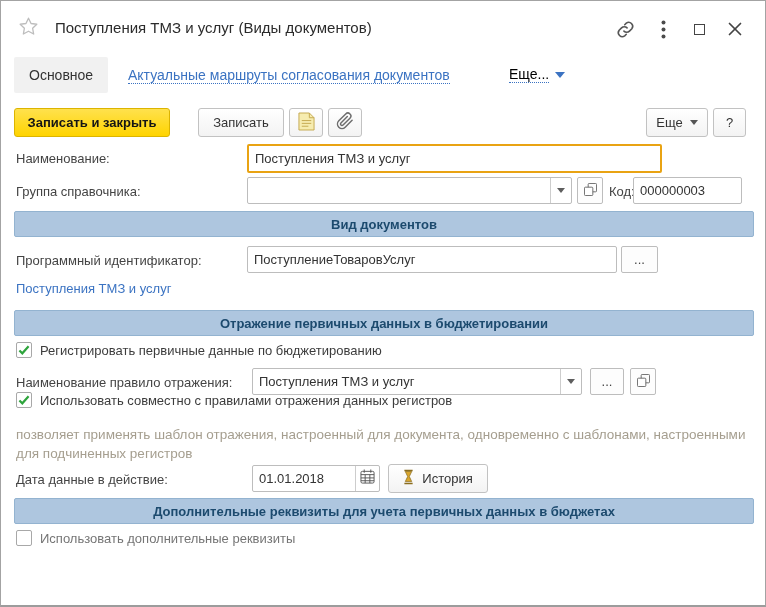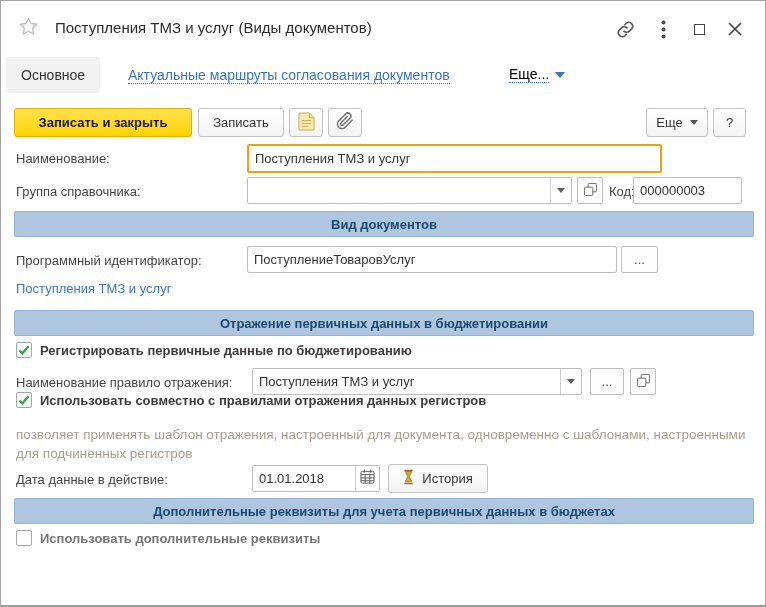--- a/index.html
+++ b/index.html
@@ -35,21 +35,21 @@
   .dd{width:21px;border-left:1px solid #cdcdcd;display:flex;align-items:center;justify-content:center;cursor:pointer;}
   .tri-gray{width:0;height:0;border-left:4px solid transparent;border-right:4px solid transparent;border-top:5px solid #5e5e5e;}
   .sidebtn{position:absolute;height:27px;border:1px solid #bdbdbd;border-radius:2px;background:#fdfdfd;display:flex;align-items:center;justify-content:center;font-size:13px;color:#444;cursor:pointer;}
   .sect{position:absolute;left:13px;width:740px;height:26px;background:#aec6df;border:1px solid #93b3d0;border-radius:2px;
         display:flex;align-items:center;justify-content:center;font-size:13px;font-weight:bold;color:#1c4a6e;}
   .formlink{position:absolute;font-size:13px;color:#3b73c2;cursor:pointer;white-space:nowrap;}
   .cbrow{position:absolute;display:flex;align-items:center;gap:8px;cursor:pointer;}
   .cb{width:16px;height:16px;border:1px solid #a8a8a8;border-radius:2px;background:#fff;display:flex;align-items:center;justify-content:center;}
   .cb svg{display:none;}
   .cb.checked svg{display:block;}
-  .cb-label{font-size:13px;color:#3c3c3c;font-weight:bold;}
+  .cb-label{font-size:13px;color:#3c3c3c;}
   .cb-label.muted{color:#757575;}
   .hint{position:absolute;left:15px;top:424px;width:742px;font-size:13.5px;line-height:19px;color:#a59e8f;}
 </style>
 </head>
 <body>
 
 <div class="window">
 
   <span class="star">
     <svg width="21" height="21" viewBox="0 0 24 24" fill="none" stroke="#bdbdbd" stroke-width="1.5" stroke-linejoin="round">
@@ -74,30 +74,30 @@
   <span class="wicon" style="left:686px;">
       <span class="maxbox"></span>
     </span>
   <span class="wicon" style="left:722px;">
     <svg width="14" height="14" viewBox="0 0 14 14" stroke="#444" stroke-width="1.7" stroke-linecap="round">
       <line x1="1.5" y1="1.5" x2="12.5" y2="12.5"></line>
         <line x1="12.5" y1="1.5" x2="1.5" y2="12.5"></line>
     </svg>
   </span>
 
-  <div class="tab active" style="left:5px;top:56px;">
+  <div class="tab active" style="left:13px;top:56px;">
     <span>Основное</span>
   </div>
   <span class="navlink" style="left:127px;top:66px;">Актуальные маршруты согласования документов</span>
   <span class="navmore" style="left:508px;top:65px;">
     <span class="lbl">Еще...</span>
     <span class="tri-blue"></span>
   </span>
 
-  <button class="btn primary" style="left:13px;top:107px;width:178px;">
+  <button class="btn primary" style="left:13px;top:107px;width:156px;">
     <span>Записать и закрыть</span>
   </button>
   <button class="btn" style="left:197px;top:107px;width:86px;">
     <span>Записать</span>
   </button>
   <button class="btn iconbtn" style="left:288px;top:107px;">
     <span>
       <svg width="17" height="19" viewBox="0 0 18 20">
         <path d="M1 1 h11 l5 5 v13 h-16 z" fill="#f6ecb0" stroke="#c3a84e"></path>
         <path d="M12 1 v5 h5" fill="none" stroke="#c3a84e"></path>

